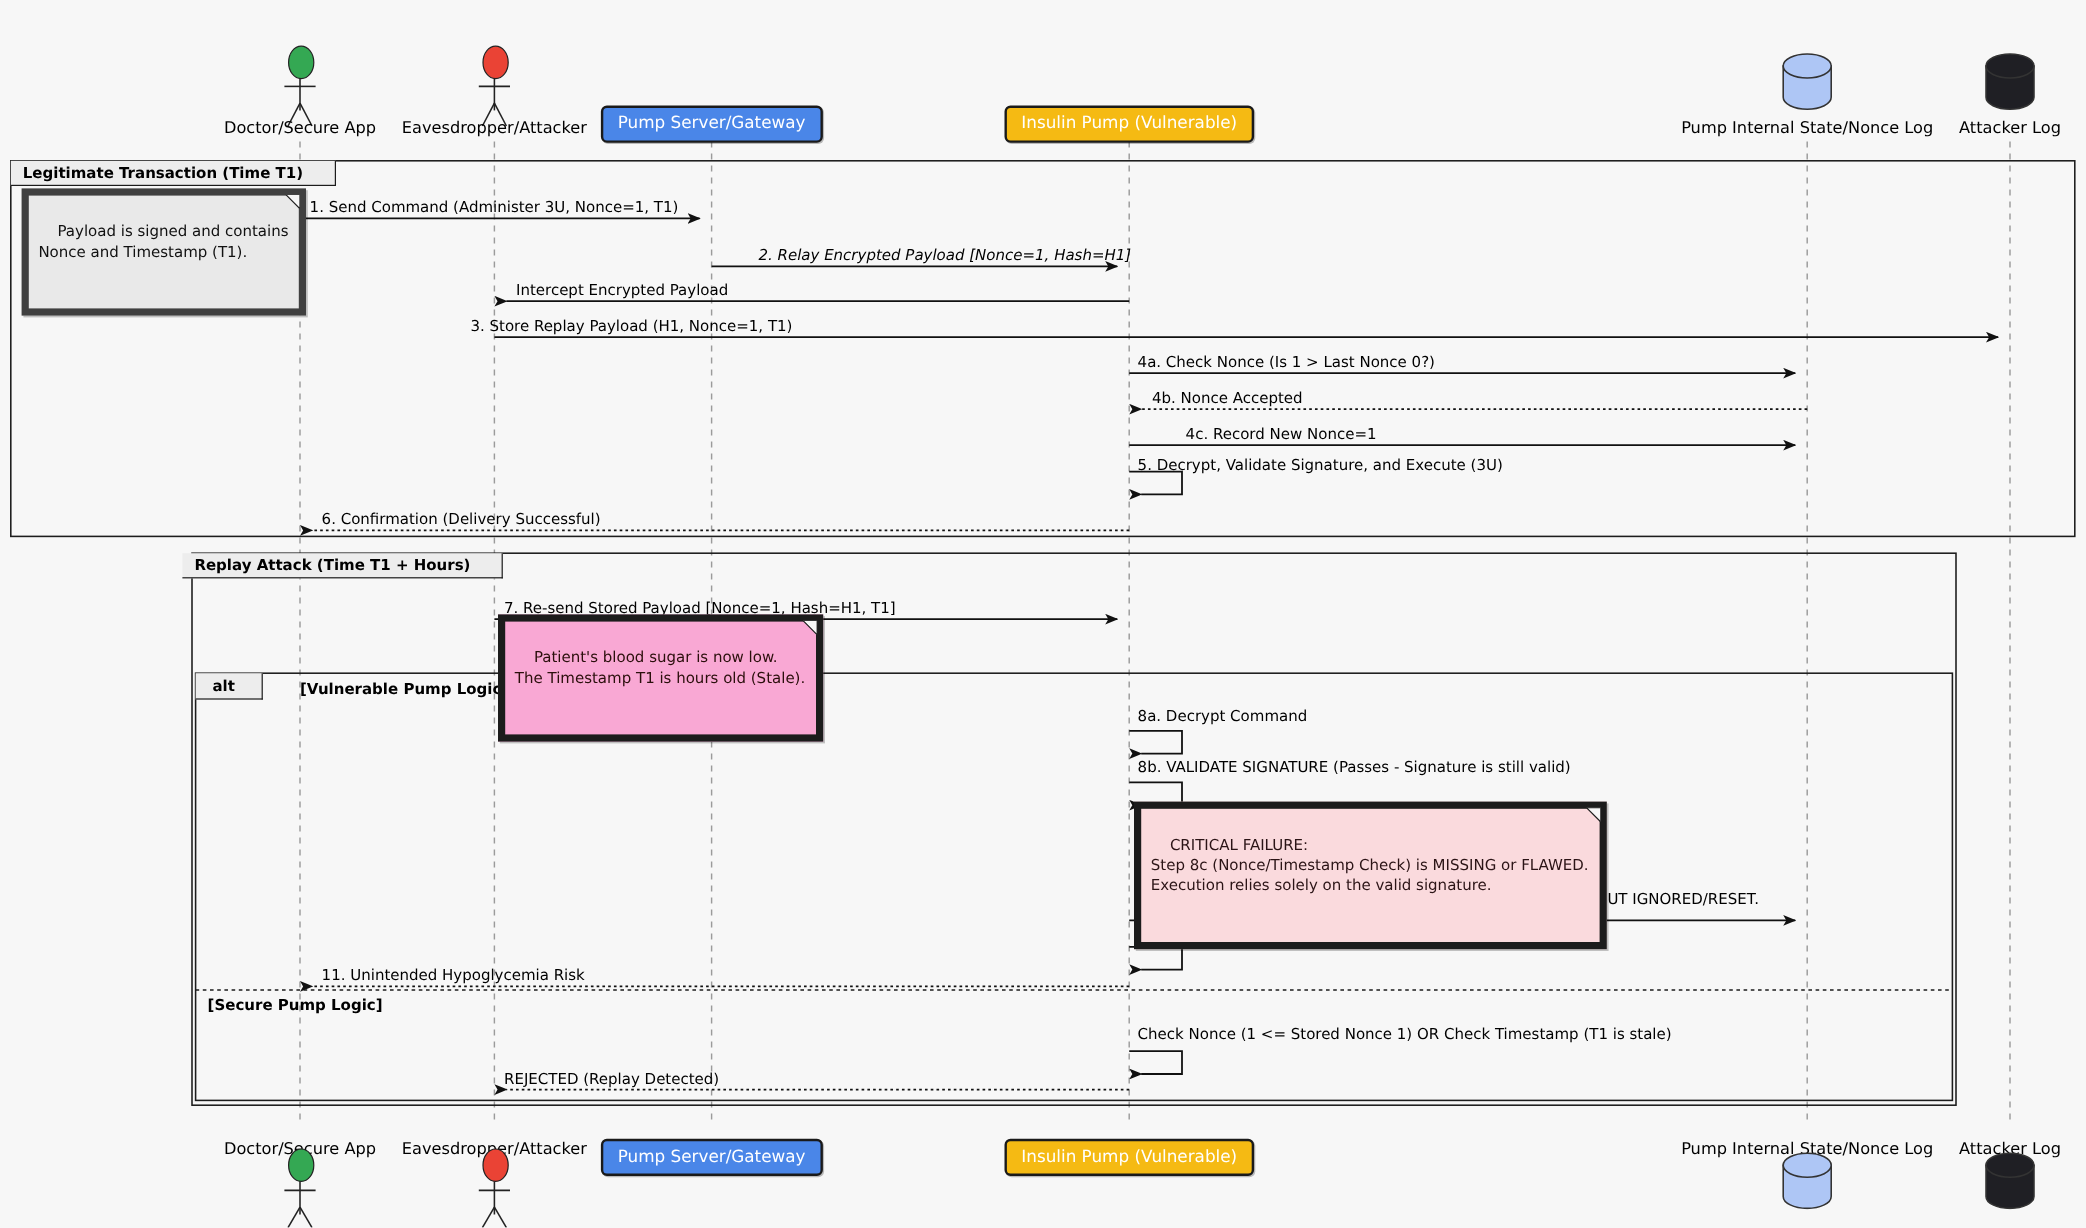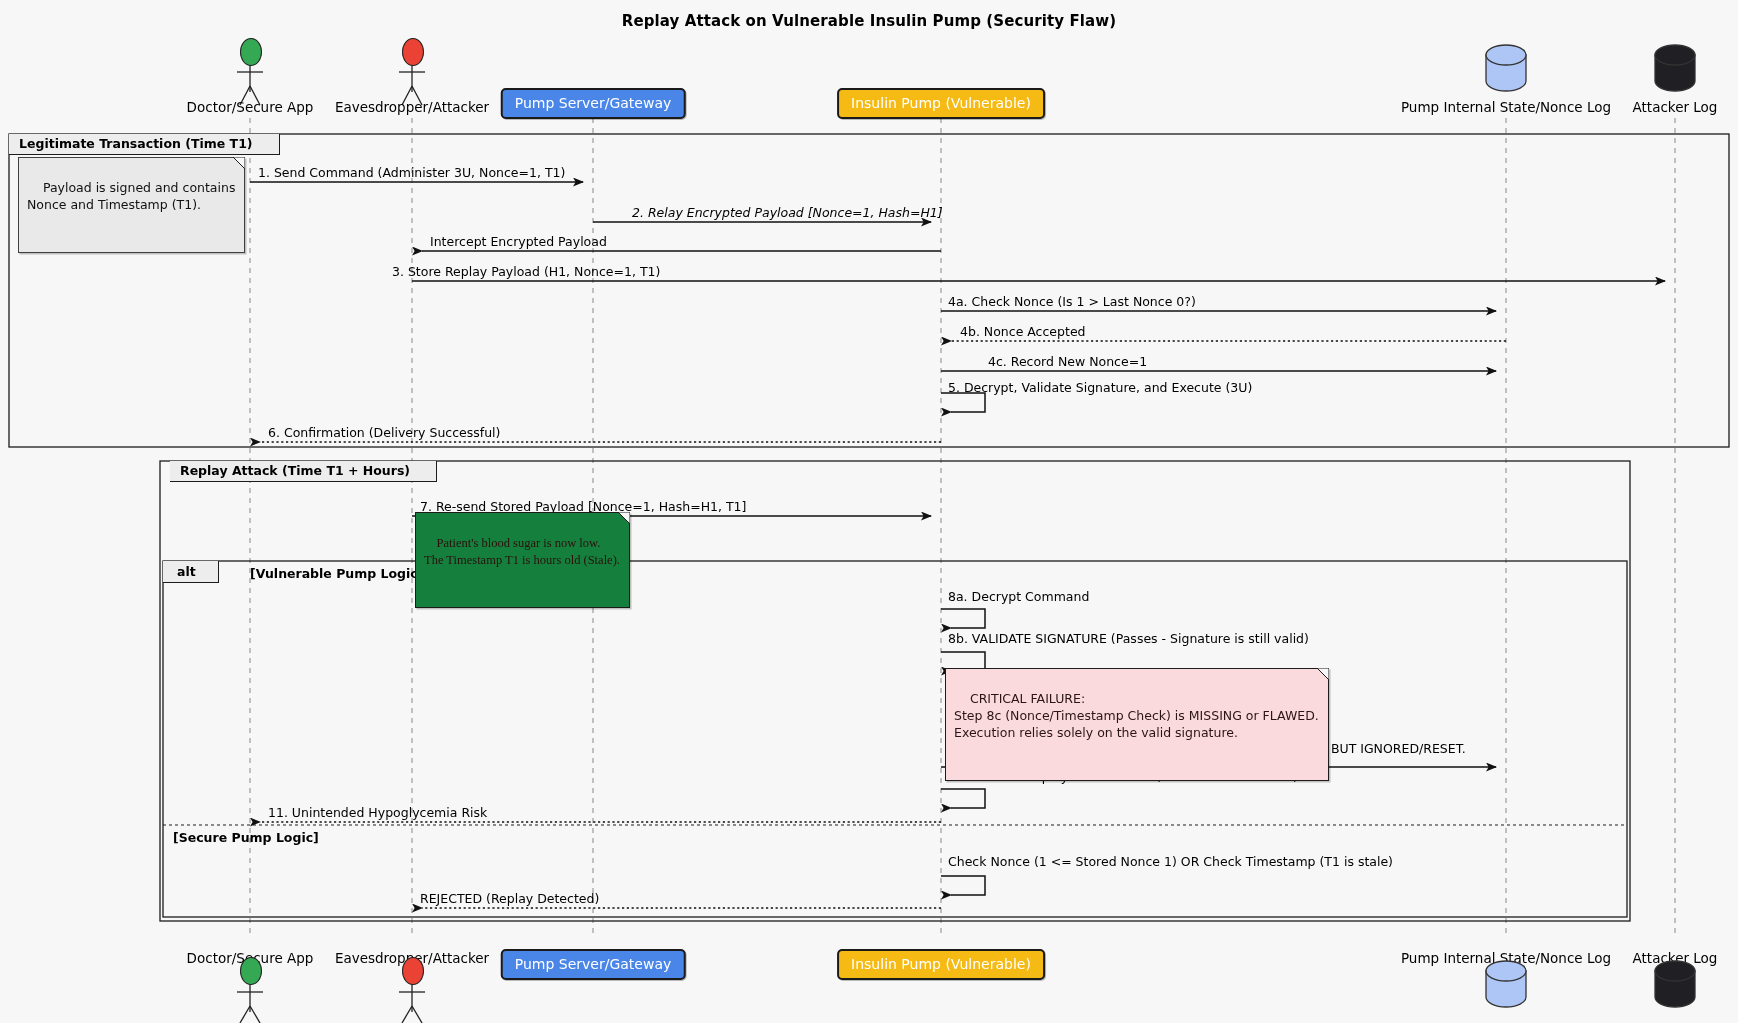--- a/index.html
+++ b/index.html
@@ -61,36 +61,35 @@
     font-size:12.5px;font-weight:bold;padding:3px 22px 3px 14px;
     white-space:nowrap;
   }
   .grp-cond{
     position:absolute;font-size:12.5px;font-weight:bold;white-space:nowrap;
   }
 
   
   .note{
     position:absolute;font-size:12.5px;line-height:1.35;
-    border:1px solid #404040;padding:5px 9px 5px 8px;white-space:pre;
+    border:6px solid #404040;padding:5px 9px 5px 8px;white-space:pre;
     box-shadow:1.5px 1.5px 0 rgba(0,0,0,.22);
   }
   .note .fold{
     position:absolute;right:-1px;top:-1px;width:12px;height:12px;
   }
   .note-grey{background:#e9e9e9;color:#111;}
-  .note-red{background:#15803d;color:#2b0f0c;border-color:#1c1c1c;font-family:Liberation Serif, serif;}
+  .note-red{background:#f9a8d4;color:#2b0f0c;border-color:#1c1c1c;}
   .note-pink{background:#fadadd;color:#2b1416;border-color:#1c1c1c;}
 </style>
 </head>
 <body>
 
 <div id="stage">
 
-  <div class="diagram-title">Replay Attack on Vulnerable Insulin Pump (Security Flaw)</div>
 
   <svg id="wire" viewBox="0 0 1738 1023">
     <defs>
       <marker id="ah" markerWidth="11" markerHeight="9" refX="10" refY="4.5" orient="auto" markerUnits="userSpaceOnUse">
         <path d="M0,0 L11,4.5 L0,9 L2.6,4.5 Z" fill="#111"></path>
       </marker>
       <marker id="ahl" markerWidth="11" markerHeight="9" refX="1" refY="4.5" orient="auto" markerUnits="userSpaceOnUse">
         <path d="M11,0 L0,4.5 L11,9 L8.4,4.5 Z" fill="#111"></path>
       </marker>
     </defs>
@@ -212,21 +211,21 @@
         <path d="M2,11 L2,37 A20,10 0 0 0 42,37 L42,11 Z" fill="#aec6f5" stroke="#333" stroke-width="1.3"></path>
         <ellipse cx="22" cy="11" rx="20" ry="10" fill="#aec6f5" stroke="#333" stroke-width="1.3"></ellipse>
       </svg></div>
   <div class="db-label" style="left:1675px;top:950px;">Attacker Log</div>
   <div class="db" id="db-alog-bot" style="left:1675px;top:960px;"><svg width="44" height="48" viewBox="0 0 44 48">
         <path d="M2,11 L2,37 A20,10 0 0 0 42,37 L42,11 Z" fill="#1f1f24" stroke="#333" stroke-width="1.3"></path>
         <ellipse cx="22" cy="11" rx="20" ry="10" fill="#1f1f24" stroke="#333" stroke-width="1.3"></ellipse>
       </svg></div>
 
   <div class="grp-tab" style="left:9px;top:134px;">Legitimate Transaction (Time T1)</div>
-  <div class="grp-tab" style="left:170px;top:461px;text-align:right;">Replay Attack (Time T1 + Hours)</div>
+  <div class="grp-tab" style="left:152px;top:461px;text-align:right;">Replay Attack (Time T1 + Hours)</div>
   <div class="alt-tag" style="left:163px;top:561px;text-align:center;">alt</div>
   <div class="grp-cond" style="left:250px;top:566px;">[Vulnerable Pump Logic (NO Replay Protection)]</div>
   <div class="grp-cond" style="left:173px;top:830px;">[Secure Pump Logic]</div>
 
   <div class="msg-label" style="left:258px;top:166px;">1. Send Command (Administer 3U, Nonce=1, T1)</div>
   <div class="msg-label" style="left:632px;top:206px;font-style:italic;">2. Relay Encrypted Payload [Nonce=1, Hash=H1]</div>
   <div class="msg-label" style="left:430px;top:235px;">Intercept Encrypted Payload</div>
   <div class="msg-label" style="left:392px;top:265px;">3. Store Replay Payload (H1, Nonce=1, T1)</div>
   <div class="msg-label" style="left:948px;top:295px;">4a. Check Nonce (Is 1 &gt; Last Nonce 0?)</div>
   <div class="msg-label" style="left:960px;top:325px;">4b. Nonce Accepted</div>

